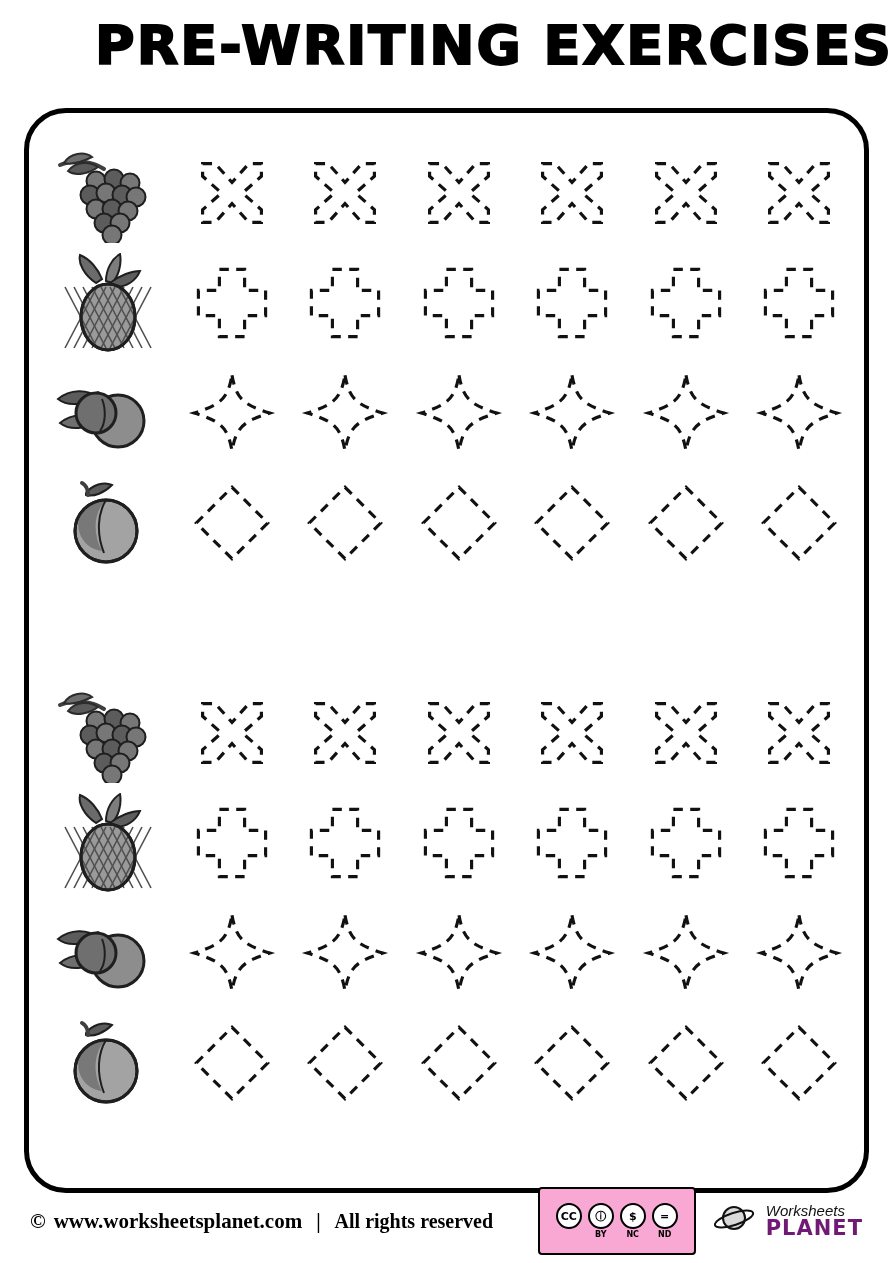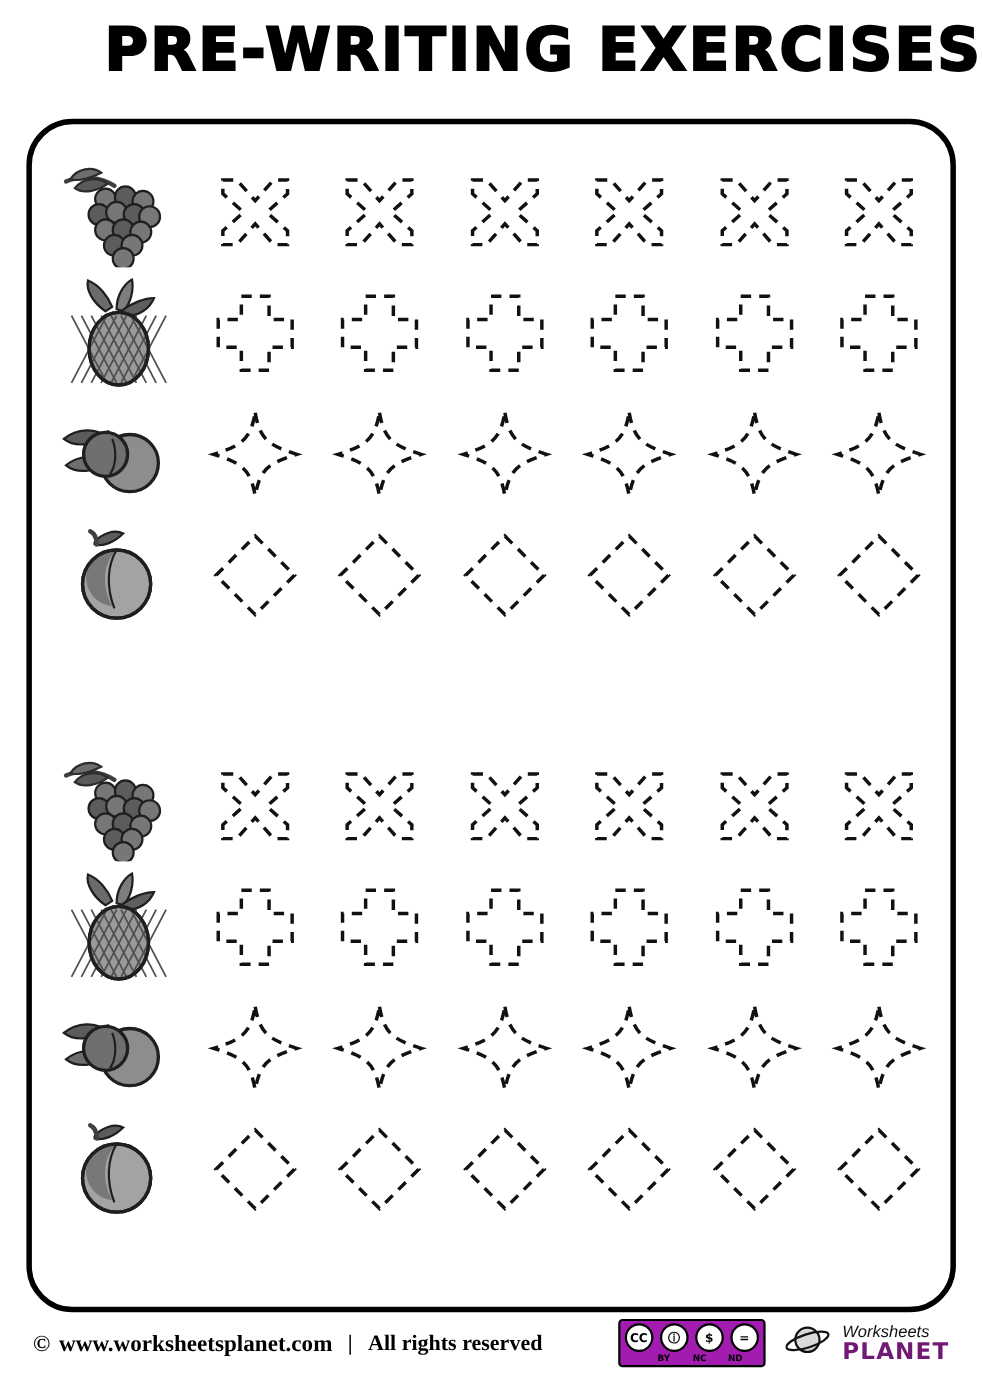--- a/index.html
+++ b/index.html
@@ -94,38 +94,38 @@
   }
   .footer-text .dom { font-size: 21px; }
   .footer-sep { margin: 0 6px; }
   .footer-spacer { flex: 1 1 auto; }
 
   .cc-badge {
     display: flex;
     align-items: flex-start;
     border: 2px solid #000;
     border-radius: 4px;
-    padding: 2px;
+    padding: 14px;
     gap: 2px;
-    background: #a21caf;
+    background: #f9a8d4;
   }
   .cc-cell {
     width: 26px; height: 26px;
     border-radius: 50%;
     border: 2px solid #000;
     display: flex; flex-direction: column;
     align-items: center; justify-content: center;
     font-size: 11px; font-weight: bold;
     font-family: "DejaVu Sans", sans-serif;
     line-height: 1;
     background: #fff;
   }
   .cc-label {
     font-size: 8px; font-weight: bold;
-    text-align: left; width: 30px;
+    text-align: center; width: 30px;
     font-family: "DejaVu Sans", sans-serif;
     margin-top: 1px;
   }
   .cc-col { display: flex; flex-direction: column; align-items: center; }
 
   .brand {
     display: flex; align-items: center; gap: 8px;
   }
   .brand-text { display: flex; flex-direction: column; line-height: 1; }
   .brand-top {

